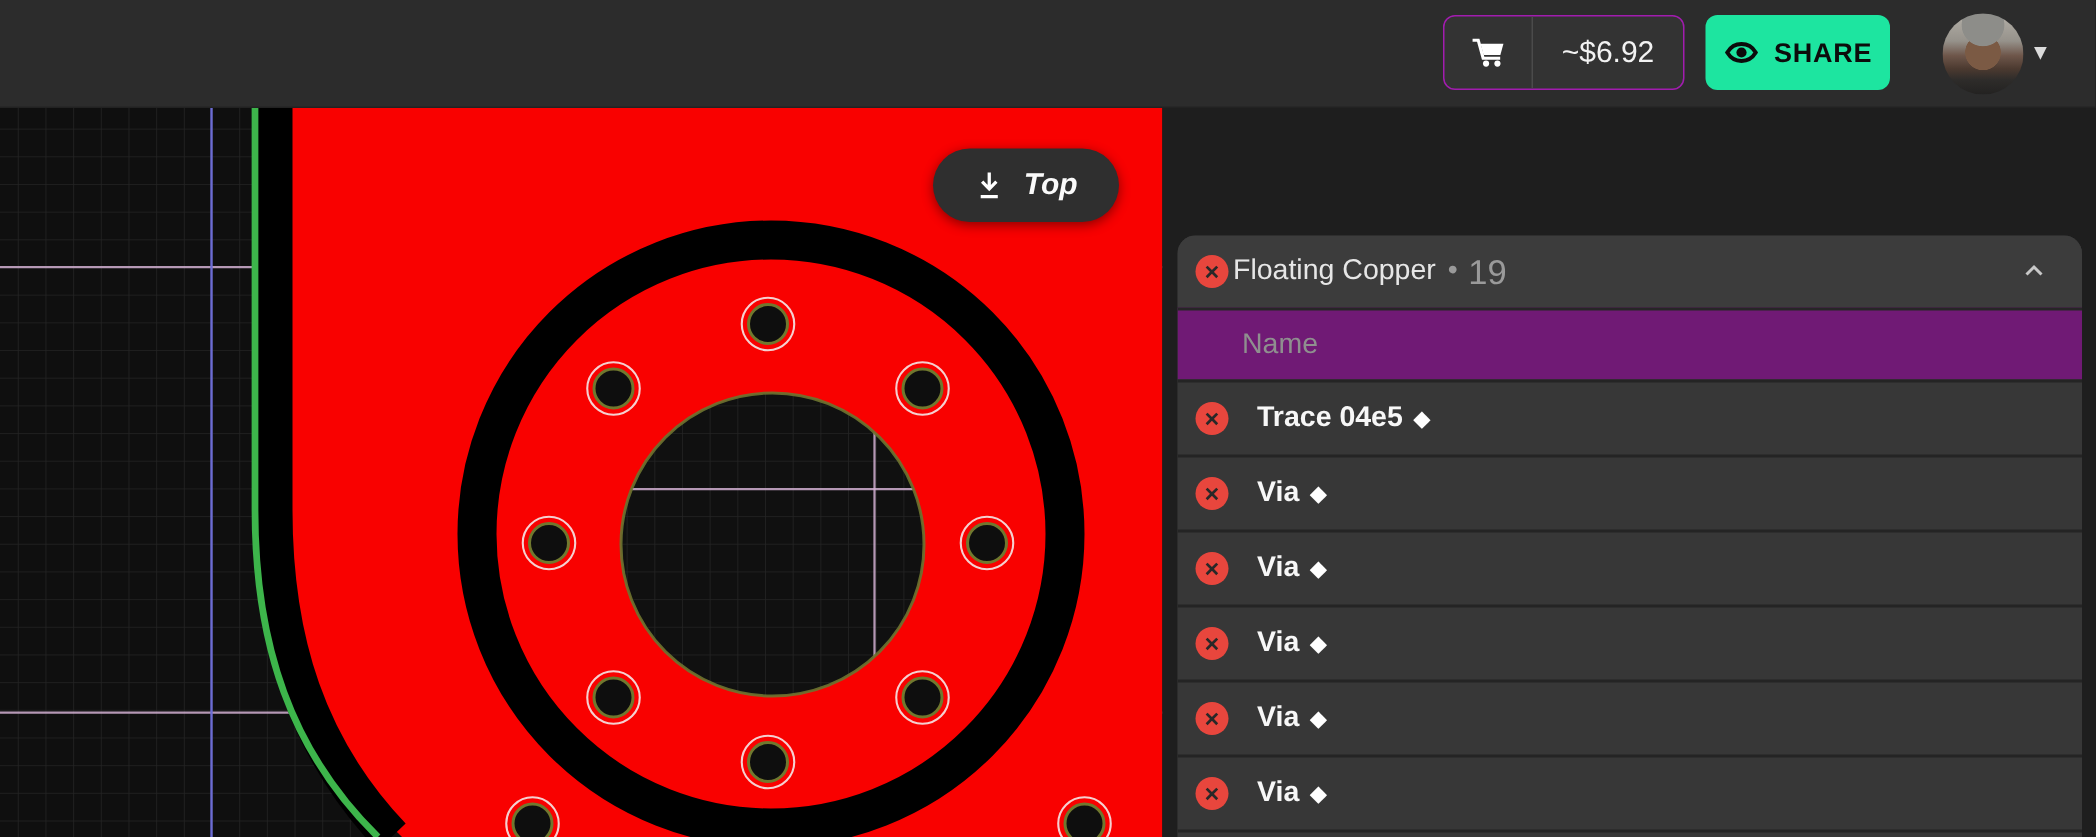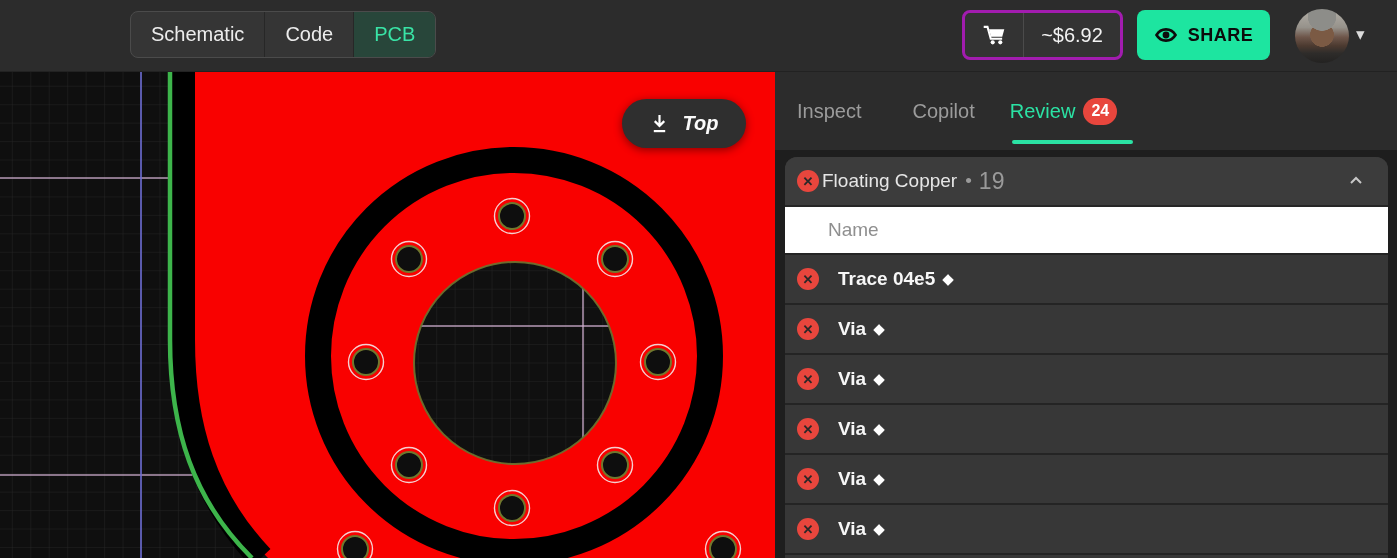--- a/index.html
+++ b/index.html
@@ -11,28 +11,28 @@
             background:#2c2c2c; border-bottom:1px solid #222; z-index:30; }
   .tabgroup { position:absolute; left:130px; top:11px; height:47px;
               display:flex; border:1px solid #4b4b4b; border-radius:8px;
               overflow:hidden; background:#353535; }
   .tabgroup .seg { display:flex; align-items:center; padding:0 20px;
                    font-size:20px; color:#ececec; cursor:pointer; }
   .tabgroup .seg + .seg { border-left:1px solid #272727; }
   .tabgroup .seg.active { background:#28463a; color:#39e4a6; }
 
   .cartgroup { position:absolute; left:962px; top:10px; width:161px; height:50px;
-               border:3px solid #a21caf; border-radius:8px; background:#333;
+               border:1px solid #a21caf; border-radius:8px; background:#333;
                display:flex; align-items:stretch; overflow:hidden; }
   .cartcell { width:59px; display:flex; align-items:center; justify-content:center;
               border-right:1px solid #4b4b4b; }
   .pricecell { flex:1; display:flex; align-items:center; justify-content:center;
                color:#f2f2f2; font-size:20px; }
 
-  .sharebtn { position:absolute; left:1137px; top:10px; width:133px; height:50px;
+  .sharebtn { position:absolute; left:1137px; top:10px; width:123px; height:50px;
               background:#1de5a0; border-radius:8px; display:flex; align-items:center;
               justify-content:center; gap:10px; cursor:pointer; }
   .sharebtn .lbl { font-size:18px; font-weight:700; color:#0c0c0c; letter-spacing:.5px; }
 
   .avatar { position:absolute; left:1295px; top:9px; width:54px; height:54px;
             border-radius:50%; cursor:pointer;
             background:
               radial-gradient(circle at 50% 14%, #8d8d89 0 26%, transparent 27%),
               radial-gradient(circle at 50% 48%, #7b5a44 0 30%, transparent 31%),
               linear-gradient(180deg, #b4b0a8 0%, #96928b 34%, #6e564a 52%,
@@ -64,41 +64,36 @@
                   background:#2be2a4; border-radius:2px; }
 
   .card { position:absolute; left:10px; top:85px; width:603px; height:450px;
           background:#373737; border-radius:12px 12px 0 0; overflow:hidden; }
   .cardheader { height:48px; background:#3c3c3c; display:flex; align-items:center;
                 padding:0 12px; cursor:pointer; }
   .cardheader .title { margin-left:3px; font-size:19px; color:#e6e6e6; }
   .cardheader .sep { margin-left:8px; color:#9a9a9a; font-size:19px; }
   .cardheader .count { margin-left:7px; color:#9a9a9a; font-size:23px; }
   .cardheader .spacer { flex:1; }
-  .namerow { height:48px; background:#ffffff; border-top:2px solid #262626;
+  .namerow { height:48px; background:#701a75; border-top:2px solid #262626;
              display:flex; align-items:center; padding-left:43px;
              color:#8f8f8f; font-size:19px; }
   .row { height:50px; background:#373737; border-top:2px solid #242424;
          display:flex; align-items:center; padding-left:12px; cursor:pointer; }
   .row .lbl { margin-left:19px; font-size:19px; font-weight:700; color:#f7f7f7; }
   .row .dia { margin-left:7px; font-size:15px; color:#fff; }
 
   .erricon { width:22px; height:22px; border-radius:50%; background:#e8463d;
              display:flex; align-items:center; justify-content:center; flex:0 0 22px; }
   .erricon span { color:#282828; font-size:13px; font-weight:900; line-height:1; }
 </style>
 </head>
 <body>
 
 <div class="topbar">
-  <div class="tabgroup">
-    <div class="seg">Schematic</div>
-    <div class="seg">Code</div>
-    <div class="seg active">PCB</div>
-  </div>
 
   <div class="cartgroup">
     <div class="cartcell">
       <svg width="26" height="26" viewBox="0 0 24 24">
         <path d="M2.5 4.5 H6 L9 15.5 H19.5" fill="none" stroke="#fff" stroke-width="1.9"></path>
         <path d="M7.4 6.6 H21.5 L19.6 13.5 H9.3 Z" fill="#fff"></path>
         <circle cx="10.8" cy="18.8" r="1.9" fill="#fff"></circle>
         <circle cx="17.8" cy="18.8" r="1.9" fill="#fff"></circle>
       </svg>
     </div>
@@ -199,29 +194,20 @@
 
 <div class="layerbtn">
   <svg width="19" height="21" viewBox="0 0 20 22">
     <path d="M10 2 V13 M5 8.5 L10 13.5 L15 8.5" fill="none" stroke="#fff" stroke-width="2.3"></path>
     <path d="M4 19 H16" stroke="#fff" stroke-width="2.3"></path>
   </svg>
   <span class="lbl">Top</span>
 </div>
 
 <div class="panel">
-  <div class="paneltabs">
-    <div class="ptab t1">Inspect</div>
-    <div class="ptab t2">Copilot</div>
-    <div class="reviewwrap">
-      <span class="ptxt">Review</span>
-      <span class="badge">24</span>
-    </div>
-    <div class="tabunderline"></div>
-  </div>
 
   <div class="card">
     <div class="cardheader">
       <span class="erricon">
         <span>✕</span>
         </span>
       <span class="title">Floating Copper</span>
       <span class="sep">•</span>
       <span class="count">19</span>
       <span class="spacer"></span>

